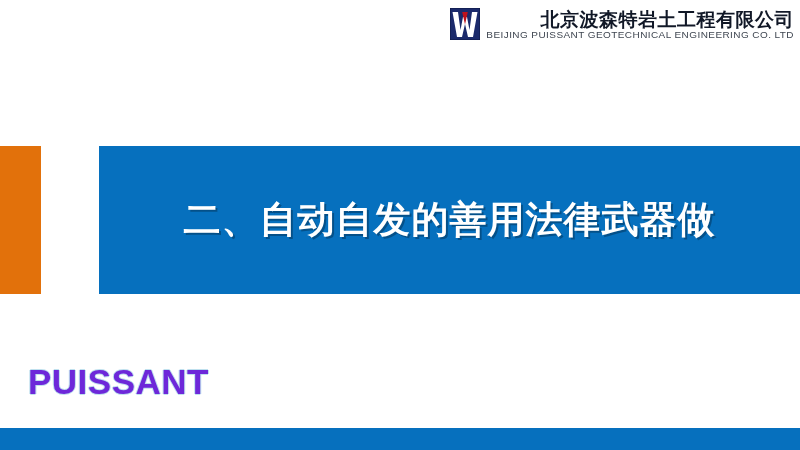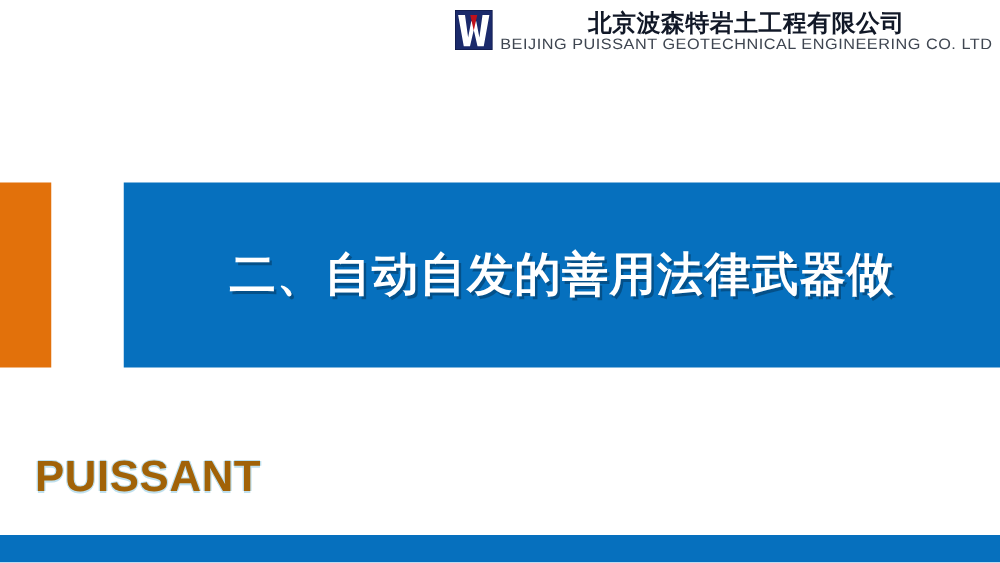--- a/index.html
+++ b/index.html
@@ -35,36 +35,36 @@
   }
   .brand-mark {
     width: 30px;
     height: 32px;
     flex: 0 0 auto;
     display: block;
   }
   .brand-text {
     display: flex;
     flex-direction: column;
-    align-items: center;
+    align-items: flex-end;
     justify-content: flex-start;
     padding-top: 0px;
   }
   .brand-cn {
     font-family: "DejaVu Sans", "Liberation Sans", sans-serif;
     font-size: 19px;
     line-height: 22px;
     font-weight: 700;
     letter-spacing: 0.5px;
     color: #111827;
     white-space: nowrap;
   }
   .brand-en {
     font-family: "Liberation Sans", "DejaVu Sans", sans-serif;
-    font-size: 13px;
+    font-size: 10px;
     line-height: 10px;
     letter-spacing: 0.42px;
     color: #3f4651;
     white-space: nowrap;
     transform: scaleY(0.92);
     transform-origin: left top;
     margin-top: 1px;
   }
 
   
@@ -104,21 +104,21 @@
   
   .footer-wordmark {
     position: absolute;
     left: 28px;
     top: 362px;
     font-family: "Liberation Sans", "DejaVu Sans", sans-serif;
     font-weight: 700;
     font-size: 35px;
     line-height: 40px;
     letter-spacing: 0.5px;
-    color: #a16207;
+    color: #6d28d9;
     text-shadow:
        1px 0 0 #bfe0ee,
       -1px 0 0 #bfe0ee,
        0 1px 0 #bfe0ee,
        0 -1px 0 #bfe0ee;
   }
 
   
   .bottom-bar {
     position: absolute;

